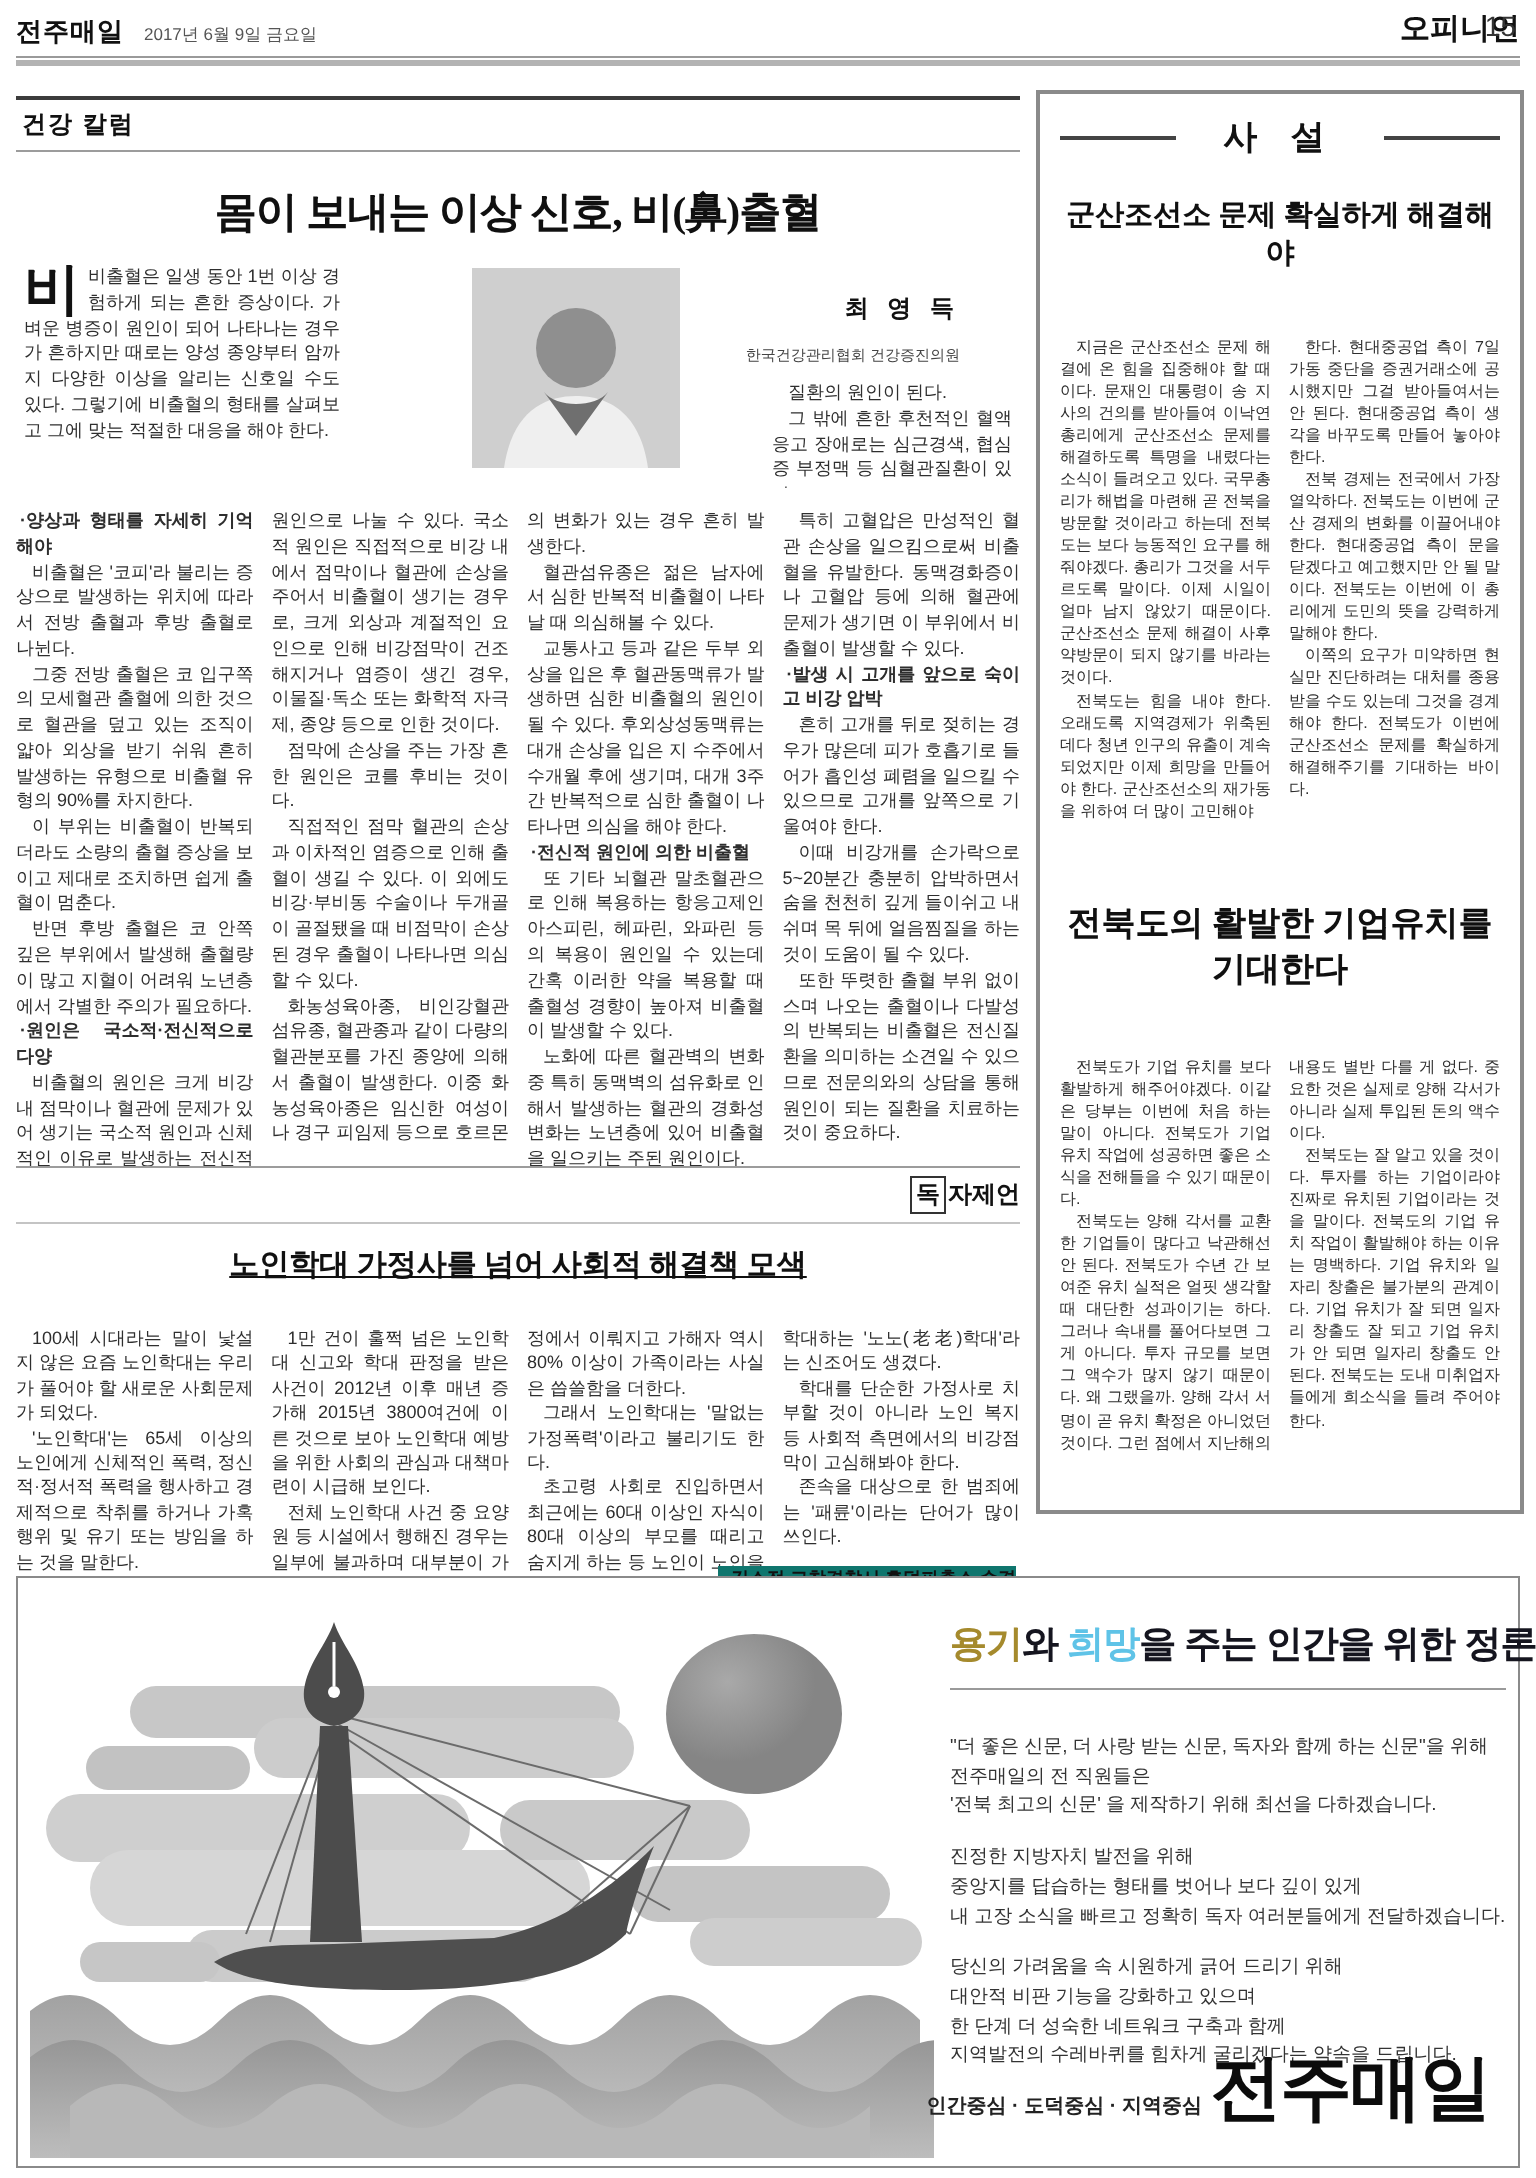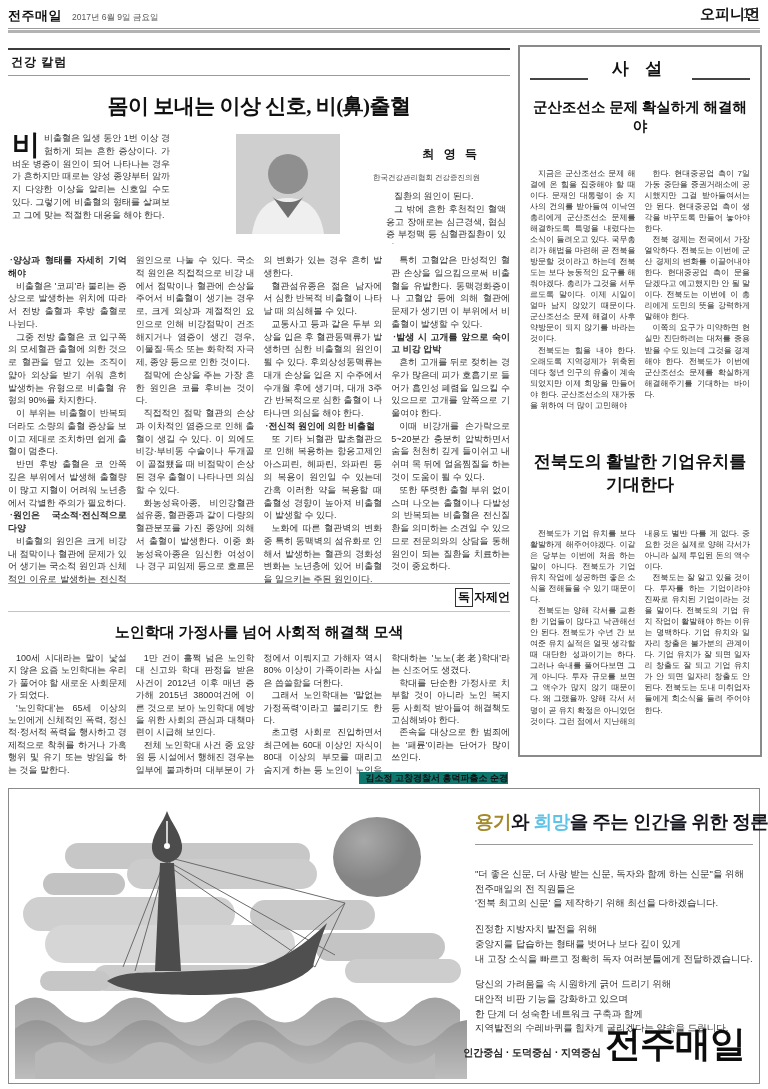--- a/index.html
+++ b/index.html
@@ -32,27 +32,27 @@
   .author-block { position:absolute; left:344px; top:14px; width:128px; text-align:right; }
   .author-name { font-size:12px; font-weight:bold; letter-spacing:3px; color:#111; }
   .author-affil { font-size:7.5px; color:#444; margin-top:10px; } 
   .health-topright-text { position:absolute; left:378px; top:58px; width:120px; height:54px; overflow:hidden; font-size:9px; line-height:1.42; text-align:justify; color:#2e2e2e; }
   .health-cols { margin-top:10px; height:348px; overflow:hidden; column-count:4; column-gap:9px; font-size:9px; line-height:1.42; text-align:justify; color:#2e2e2e; }
 
   
   .reader-section { position:absolute; left:8px; top:583px; width:502px; height:196px; }
   .reader-head { border-top:1px solid #9c9c9c; border-bottom:1px solid #c4c4c4; padding:4px 0 4px 3px; font-size:12px; font-weight:bold; color:#111;text-align:right; }
   .reader-head .boxchar { display:inline-block; border:1px solid #333; padding:0 2px; margin-right:1px; }
-  .reader-title { text-align:center; font-family:"Liberation Serif", serif; font-weight:bold; font-size:15px; color:#101010; margin:11px 0 10px; }
+  .reader-title { text-align:center; font-family:"Liberation Serif", serif; font-weight:bold; font-size:15px; color:#101010; margin:11px 0 21px;text-decoration:underline; }
   .reader-cols { position:relative; height:132px; overflow:hidden; column-count:4; column-gap:9px; font-size:9px; line-height:1.38; text-align:justify; color:#2e2e2e; }
   .reader-signature { position:absolute; right:2px; bottom:0; font-size:9px; font-weight:bold; color:#111; background:#0f766e; padding-left:6px; }
 
   
   .editorial-box { position:absolute; left:518px; top:45px; width:244px; height:712px; border:2px solid #8a8a8a; padding:0 10px; background:#fff; }
-  .edit-head { display:flex; align-items:flex-end; gap:24px; margin-top:10px; }
+  .edit-head { display:flex; align-items:center; gap:24px; margin-top:10px; }
   .edit-head .line { flex:1; border-top:2px solid #444; height:0; }
   .edit-label { font-size:17px; font-weight:bold; letter-spacing:6px; color:#111; white-space:nowrap; }
   .edit-title { text-align:center; font-family:"Liberation Serif", serif; font-weight:bold; color:#101010; }
   .edit-title.t1 { font-size:14.5px; margin:18px 0 12px; }
   .edit-title.t2 { font-size:17px; margin:24px 0 12px; }
   .edit-body { column-count:2; column-gap:9px; font-size:8px; line-height:1.38; text-align:justify; color:#2e2e2e; overflow:hidden;margin-top:32px; }
   .edit-body.b1 { height:258px; }
   .edit-body.b2 { height:272px; }
 
   
@@ -133,21 +133,21 @@
   <div class="reader-head"><span class="boxchar">독</span><span>자제언</span></div>
   <div class="reader-title">노인학대 가정사를 넘어 사회적 해결책 모색</div>
   <div class="reader-cols">
     <div>
         <p>100세 시대라는 말이 낯설지 않은 요즘 노인학대는 우리가 풀어야 할 새로운 사회문제가 되었다.</p>
         <p>'노인학대'는 65세 이상의 노인에게 신체적인 폭력, 정신적·정서적 폭력을 행사하고 경제적으로 착취를 하거나 가혹행위 및 유기 또는 방임을 하는 것을 말한다.</p>
         <p>1만 건이 훌쩍 넘은 노인학대 신고와 학대 판정을 받은 사건이 2012년 이후 매년 증가해 2015년 3800여건에 이른 것으로 보아 노인학대 예방을 위한 사회의 관심과 대책마련이 시급해 보인다.</p>
         <p>전체 노인학대 사건 중 요양원 등 시설에서 행해진 경우는 일부에 불과하며 대부분이 가정에서 이뤄지고 가해자 역시 80% 이상이 가족이라는 사실은 씁쓸함을 더한다.</p>
         <p>그래서 노인학대는 '말없는 가정폭력'이라고 불리기도 한다.</p>
         <p>초고령 사회로 진입하면서 최근에는 60대 이상인 자식이 80대 이상의 부모를 때리고 숨지게 하는 등 노인이 노인을 학대하는 '노노(老老)학대'라는 신조어도 생겼다.</p>
-        <p>학대를 단순한 가정사로 치부할 것이 아니라 노인 복지 등 사회적 받아들여 해결책도 고심해봐야 한다.</p>
+        <p>학대를 단순한 가정사로 치부할 것이 아니라 노인 복지 등 사회적 측면에서의 비강점막이 고심해봐야 한다.</p>
         <p>존속을 대상으로 한 범죄에는 '패륜'이라는 단어가 많이 쓰인다.</p>
       </div>
     <div class="reader-signature">김소정 고창경찰서 흥덕파출소 순경</div>
   </div>
 </div>
 
 <div class="editorial-box">
   <div class="edit-head">
     <span class="line"></span>
     <span class="edit-label">사 설</span>

